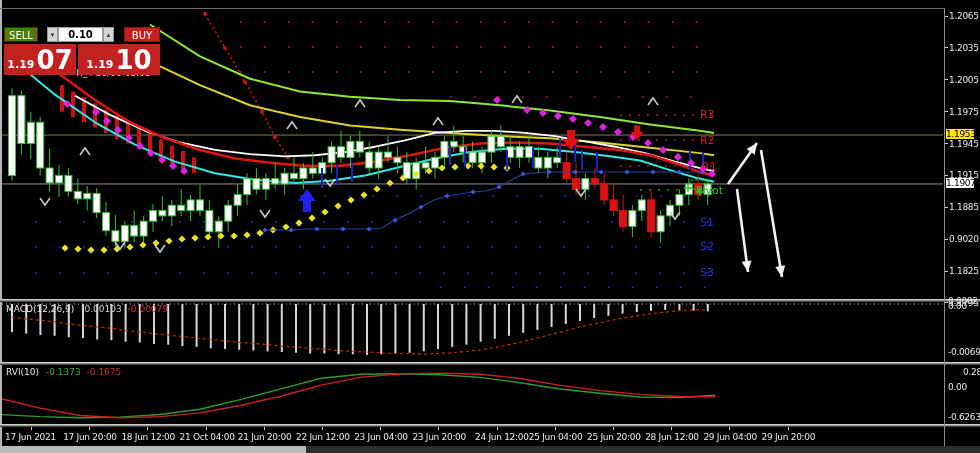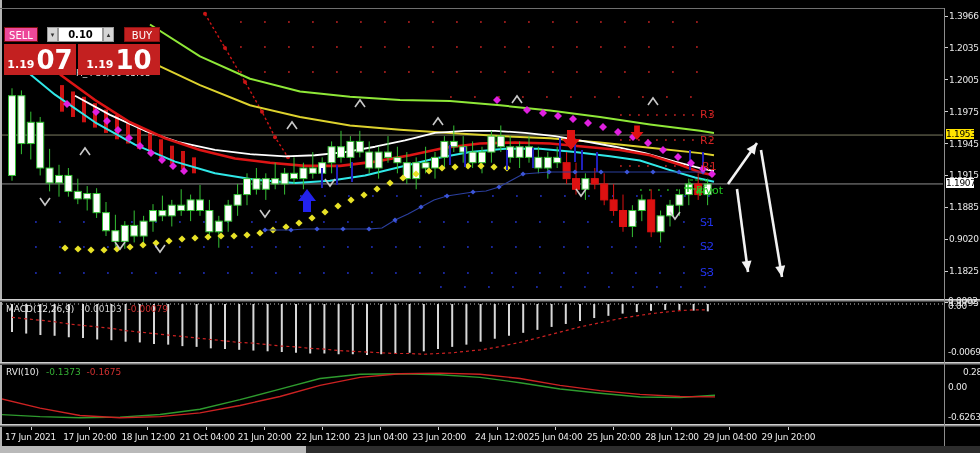--- a/index.html
+++ b/index.html
@@ -13,21 +13,21 @@
   #chart-svg{left:2px;top:8px;}
   #macd-svg{left:2px;top:302px;}
   #rvi-svg{left:2px;top:365px;}
   
   #titlebar{position:absolute;left:8px;top:11px;color:#e8e8e8;font-size:10px;white-space:nowrap;z-index:30;}
   #titlebar .sym{font-weight:bold;}
   #chart-icon{color:#d8d8d8;font-size:8px;margin-right:4px;}
   #candle-timer{position:absolute;left:76px;top:68px;color:#e0e0e0;font-size:9px;z-index:30;}
   
   .tp{position:absolute;z-index:40;box-sizing:border-box;}
-  #sell-btn{left:4px;top:27px;width:34px;height:15px;background:#ec4899;color:#fff;font-size:10px;
+  #sell-btn{left:4px;top:27px;width:34px;height:15px;background:#4d7c0f;color:#fff;font-size:10px;
             text-align:center;line-height:15px;border:1px solid #7d0f0f;cursor:pointer;}
   #buy-btn{left:124px;top:27px;width:36px;height:15px;background:#c32020;color:#fff;font-size:10px;
            text-align:center;line-height:15px;border:1px solid #8d1212;cursor:pointer;}
   #vol-down{left:47px;top:27px;width:11px;height:15px;background:#d6d6d6;color:#333;font-size:7px;
             text-align:center;line-height:15px;border:1px solid #9a9a9a;cursor:pointer;}
   #vol-up{left:103px;top:27px;width:11px;height:15px;background:#d6d6d6;color:#333;font-size:7px;
           text-align:center;line-height:15px;border:1px solid #9a9a9a;cursor:pointer;}
   #vol-input{left:58px;top:27px;width:45px;height:15px;background:#fff;color:#000;font-size:10px;font-weight:bold;
              text-align:center;border:1px solid #9a9a9a;padding:0;font-family:"DejaVu Sans",sans-serif;}
   .price-box{position:absolute;top:44px;height:31px;background:#c32020;color:#fff;z-index:40;
@@ -457,21 +457,21 @@
     <span class="small">1.19</span>
     <span class="big">07</span>
   </div>
   <div class="price-box" id="buy-price">
     <span class="small">1.19</span>
     <span class="big">10</span>
   </div>
 
   <div id="scale">
       <div class="ptickmark" style="top: 7.5px;"></div>
-      <div class="ptick" style="top: 3px;">1.3966</div>
+      <div class="ptick" style="top: 3px;">1.2065</div>
       <div class="ptickmark" style="top: 39.3888px;"></div>
       <div class="ptick" style="top: 34.8888px;">1.2035</div>
       <div class="ptickmark" style="top: 71.2775px;"></div>
       <div class="ptick" style="top: 66.7775px;">1.2005</div>
       <div class="ptickmark" style="top: 103.166px;"></div>
       <div class="ptick" style="top: 98.6663px;">1.1975</div>
       <div class="ptickmark" style="top: 135.055px;"></div>
       <div class="ptick" style="top: 130.555px;">1.1945</div>
       <div class="ptickmark" style="top: 166.944px;"></div>
       <div class="ptick" style="top: 162.444px;">1.1915</div>

